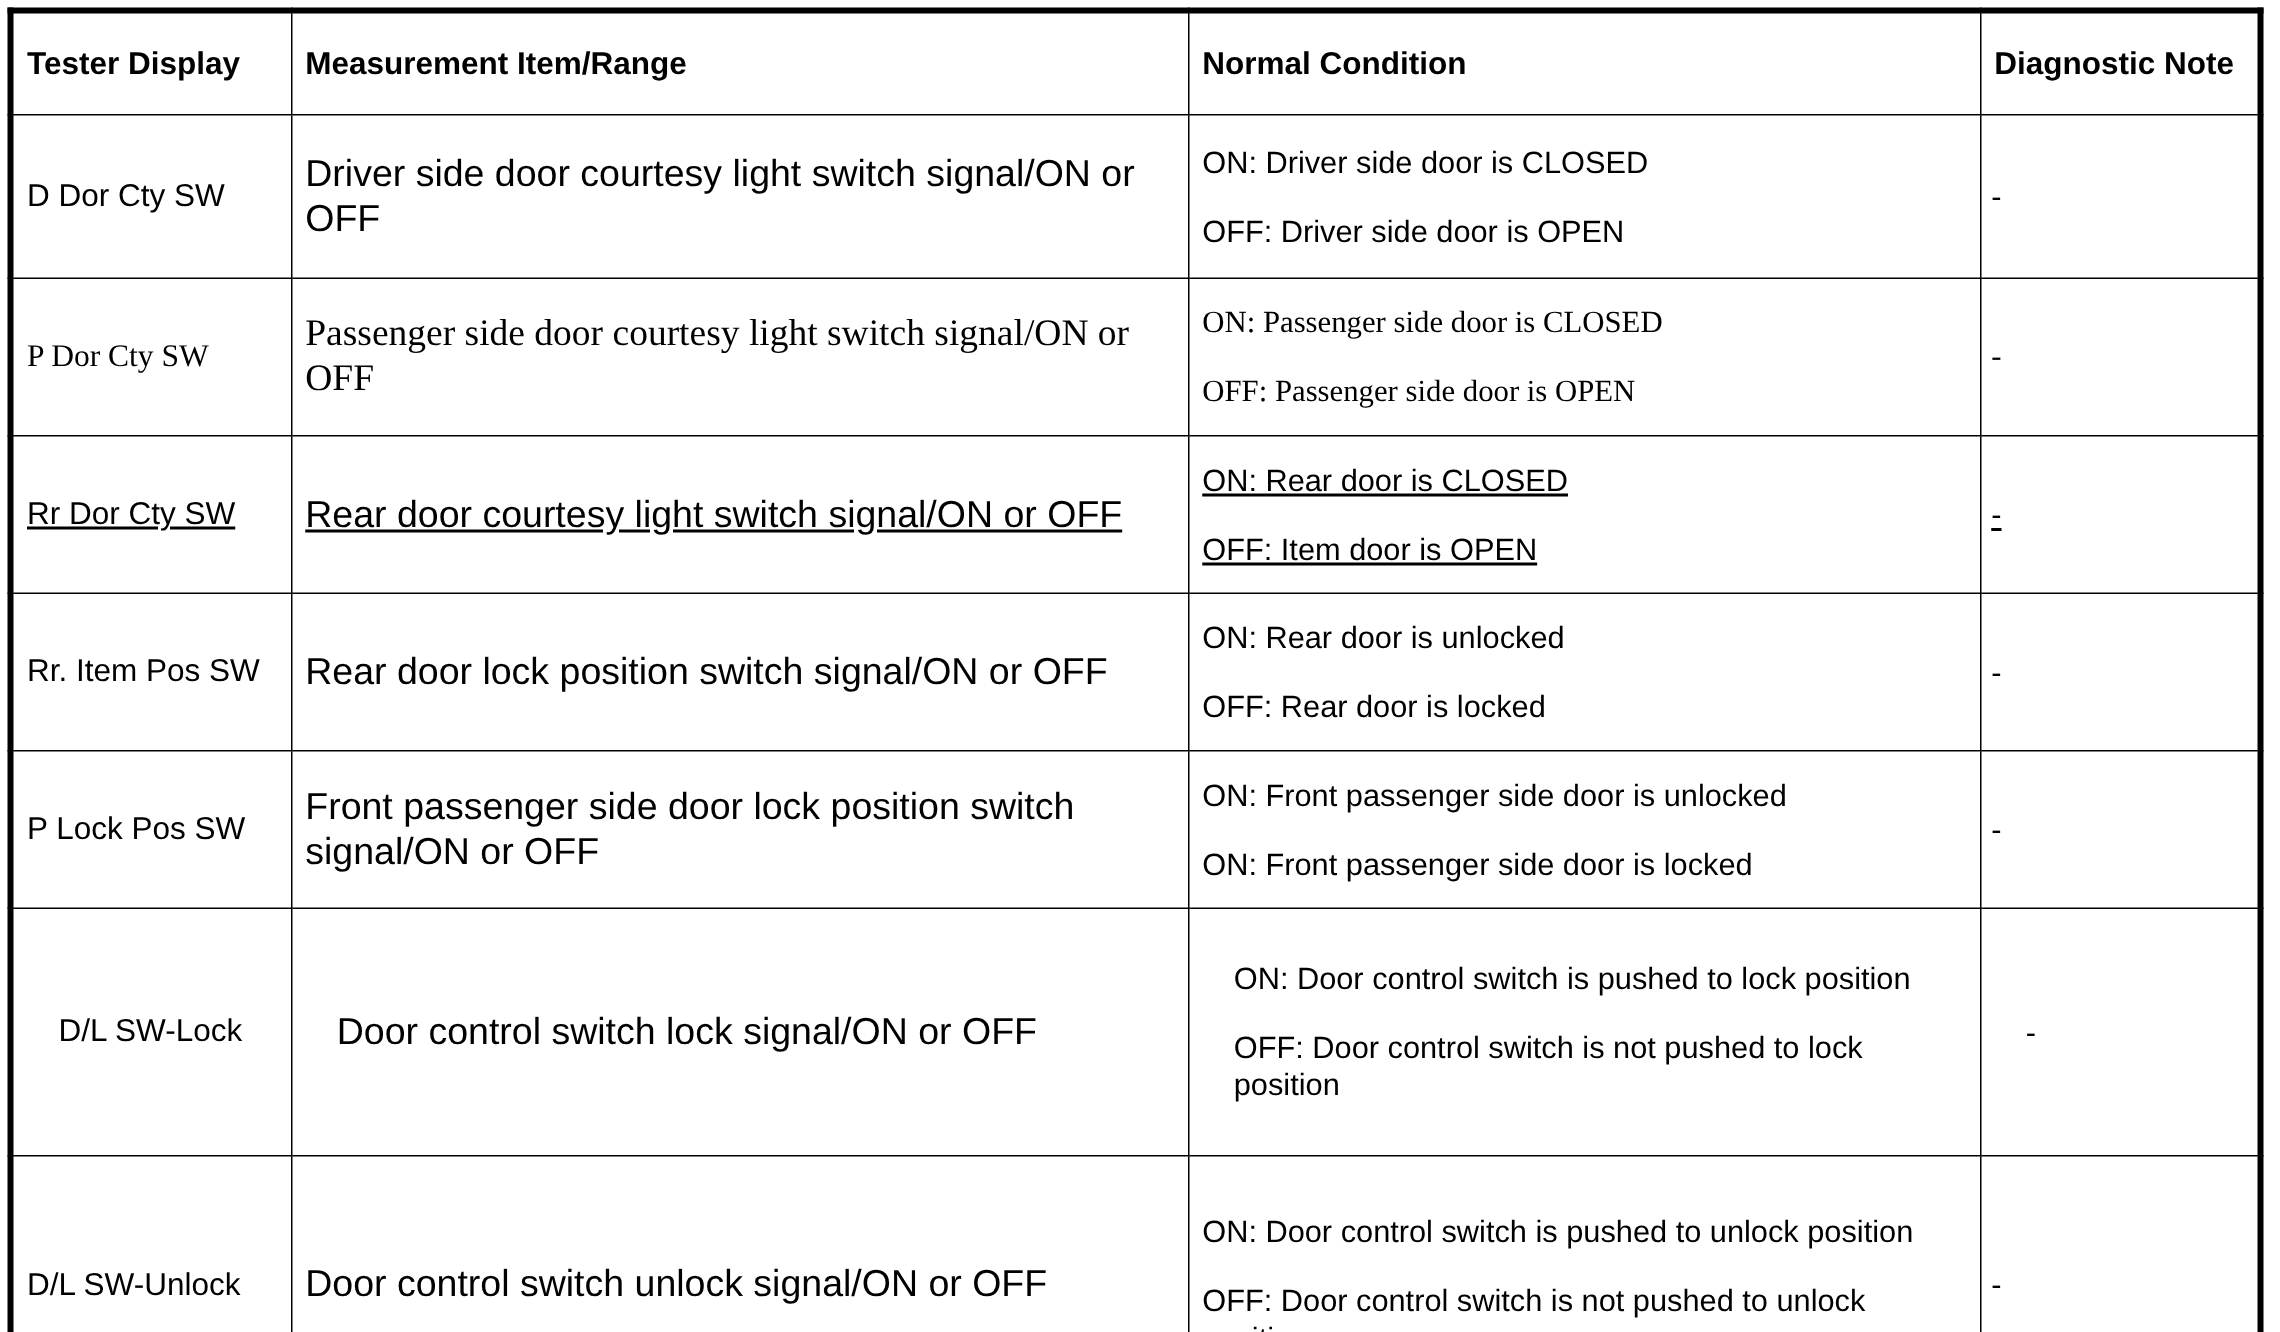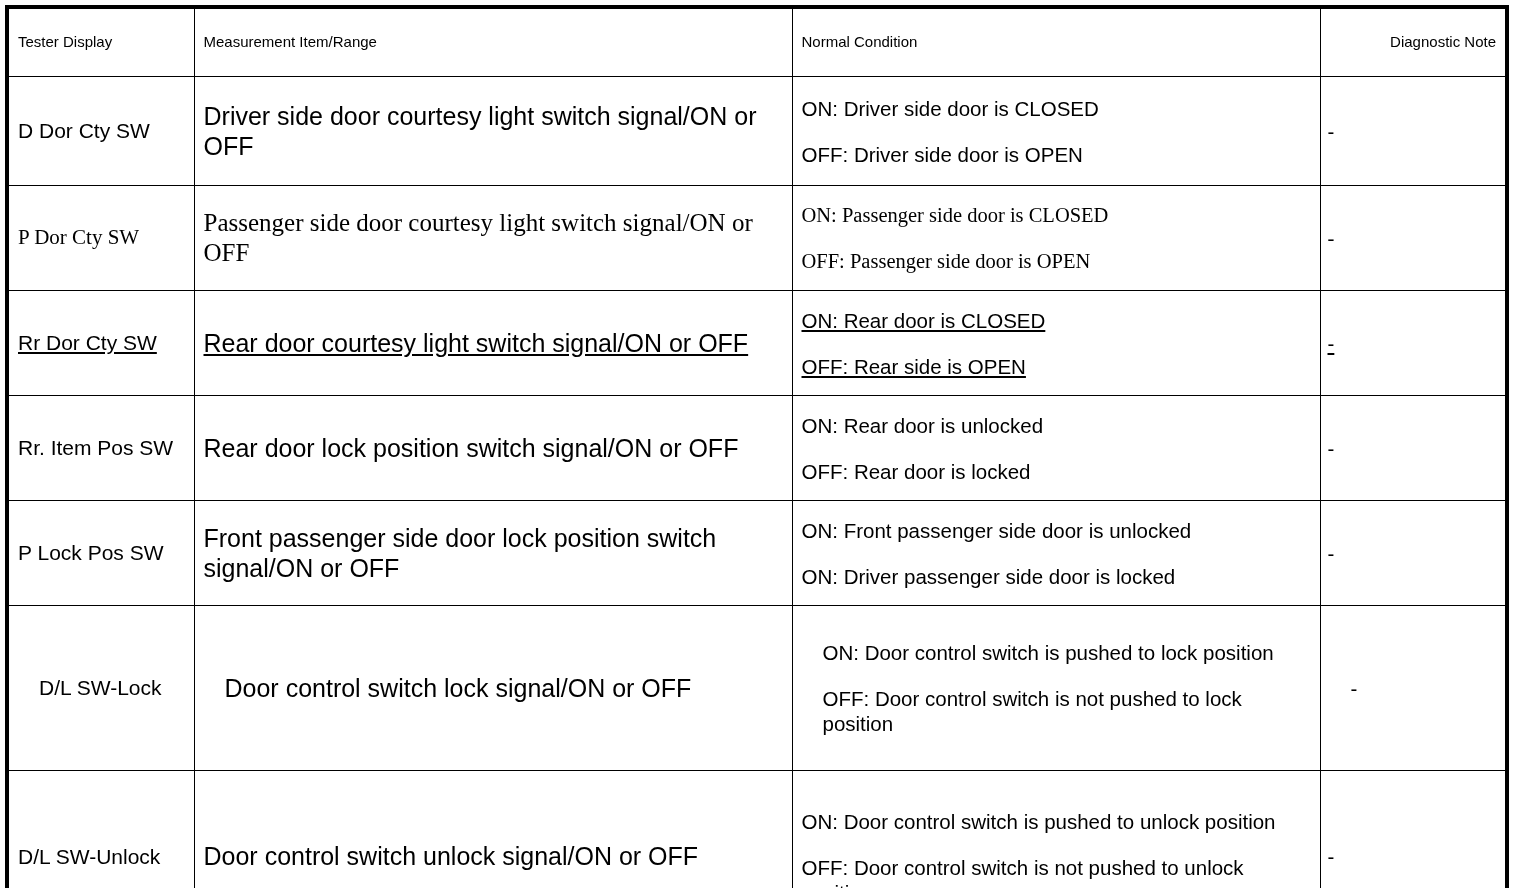--- a/index.html
+++ b/index.html
@@ -41,30 +41,30 @@
   .spec-table th,
   .spec-table td {
     border: 1.6px solid #000000;
     vertical-align: middle;
     padding: 4px 9px;
     font-size: 20.5px;
     line-height: 1.22;
   }
 
   .spec-table thead th {
-    font-weight: normal;
-    font-size: 15px;
+    font-weight: bold;
+    font-size: 21px;
     text-align: left;
     height: 63px;
     padding-top: 2px;
     padding-bottom: 2px;
   }
 
   .spec-table thead th.th-note {
-    text-align: right;
+    text-align: left;
   }
 
   td.cell-tester {
     font-size: 21px;
   }
 
   td.cell-measure {
     font-size: 25px;
   }
 
@@ -136,41 +136,41 @@
           <div class="cond-line">OFF: Passenger side door is OPEN</div>
         </td>
         <td class="cell-note">-</td>
       </tr>
 
       <tr class="row-2">
         <td class="cell-tester">Rr Dor Cty SW</td>
         <td class="cell-measure">Rear door courtesy light switch signal/ON or OFF</td>
         <td class="cell-normal">
           <div class="cond-line">ON: Rear door is CLOSED</div>
-          <div class="cond-line">OFF: Rear side is OPEN</div>
+          <div class="cond-line">OFF: Item door is OPEN</div>
         </td>
         <td class="cell-note">-</td>
       </tr>
 
       <tr class="row-3">
         <td class="cell-tester">Rr. Item Pos SW</td>
         <td class="cell-measure">Rear door lock position switch signal/ON or OFF</td>
         <td class="cell-normal">
           <div class="cond-line">ON: Rear door is unlocked</div>
           <div class="cond-line">OFF: Rear door is locked</div>
         </td>
         <td class="cell-note">-</td>
       </tr>
 
       <tr class="row-4">
         <td class="cell-tester">P Lock Pos SW</td>
         <td class="cell-measure">Front passenger side door lock position switch signal/ON or OFF</td>
         <td class="cell-normal">
           <div class="cond-line">ON: Front passenger side door is unlocked</div>
-          <div class="cond-line">ON: Driver passenger side door is locked</div>
+          <div class="cond-line">ON: Front passenger side door is locked</div>
         </td>
         <td class="cell-note">-</td>
       </tr>
 
       <tr class="row-5">
         <td class="cell-tester">D/L SW-Lock</td>
         <td class="cell-measure">Door control switch lock signal/ON or OFF</td>
         <td class="cell-normal">
           <div class="cond-line">ON: Door control switch is pushed to lock position</div>
           <div class="cond-line">OFF: Door control switch is not pushed to lock position</div>

